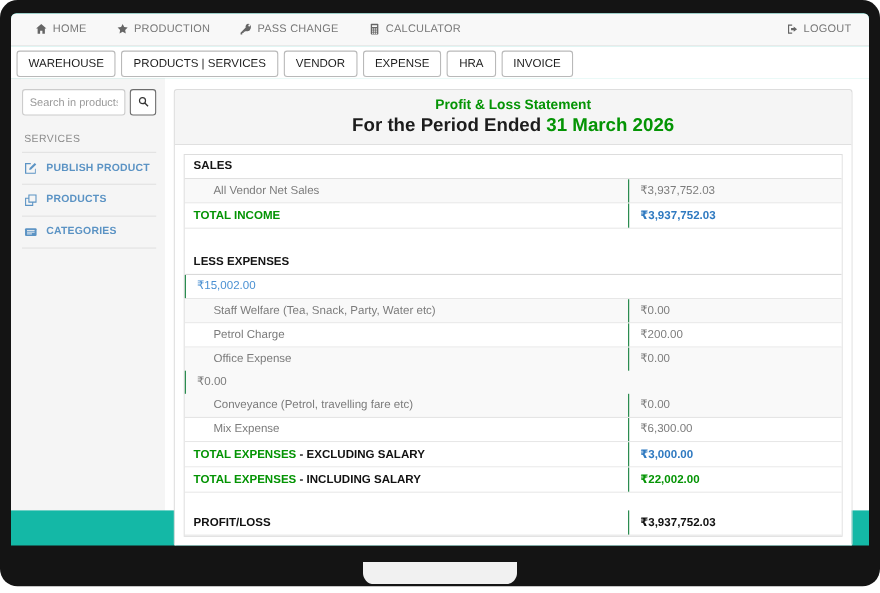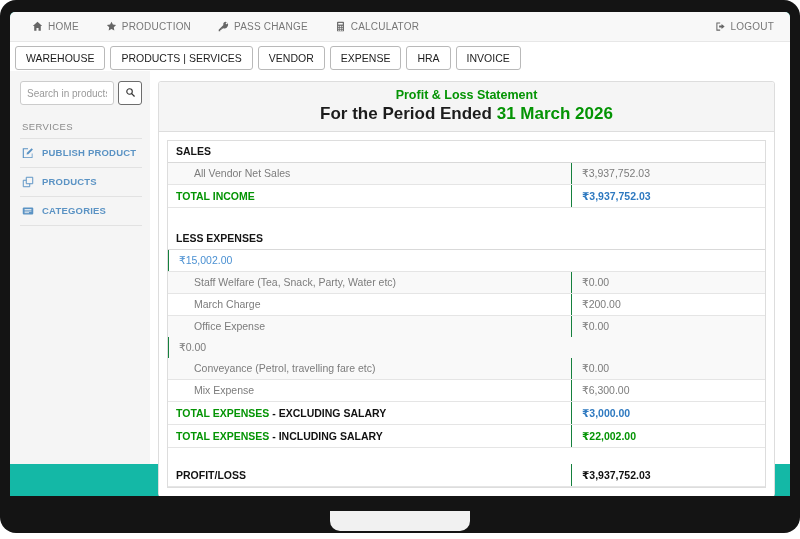--- a/index.html
+++ b/index.html
@@ -216,21 +216,21 @@
                 <span>LESS EXPENSES</span>
               </div>
               <div class="row item">
                 <span class="val v-link-blue">₹15,002.00</span>
               </div>
               <div class="row item shaded">
                 <span class="lbl">Staff Welfare (Tea, Snack, Party, Water etc)</span>
                 <span class="val v-gray">₹0.00</span>
               </div>
               <div class="row item">
-                <span class="lbl">March Charge</span>
+                <span class="lbl">Petrol Charge</span>
                 <span class="val v-gray">₹200.00</span>
               </div>
               <div class="rowgroup shaded">
                 <div class="row item">
                   <span class="lbl">Office Expense</span>
                   <span class="val v-gray">₹0.00</span>
                 </div>
                 <div class="row item">
                   <span class="val v-gray">₹0.00</span>
                 </div>

